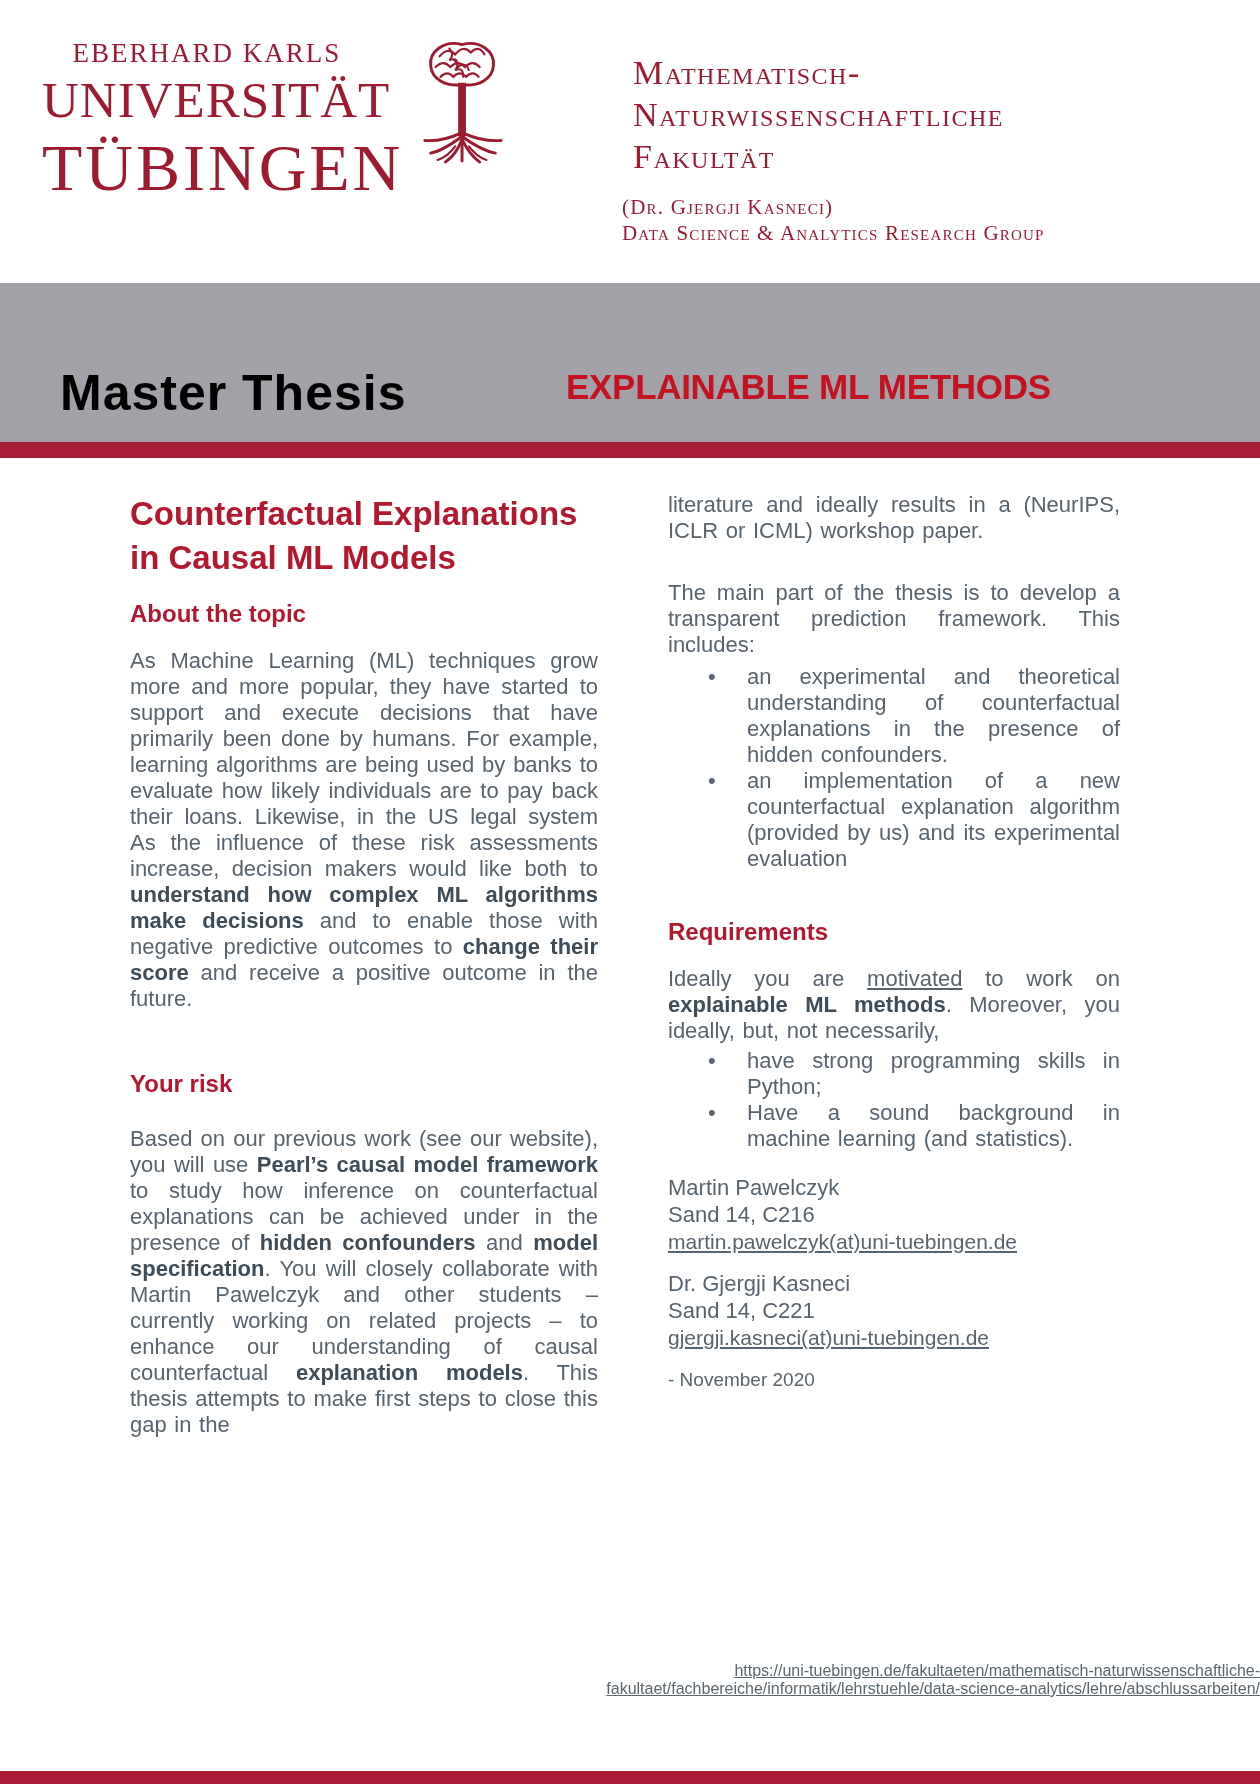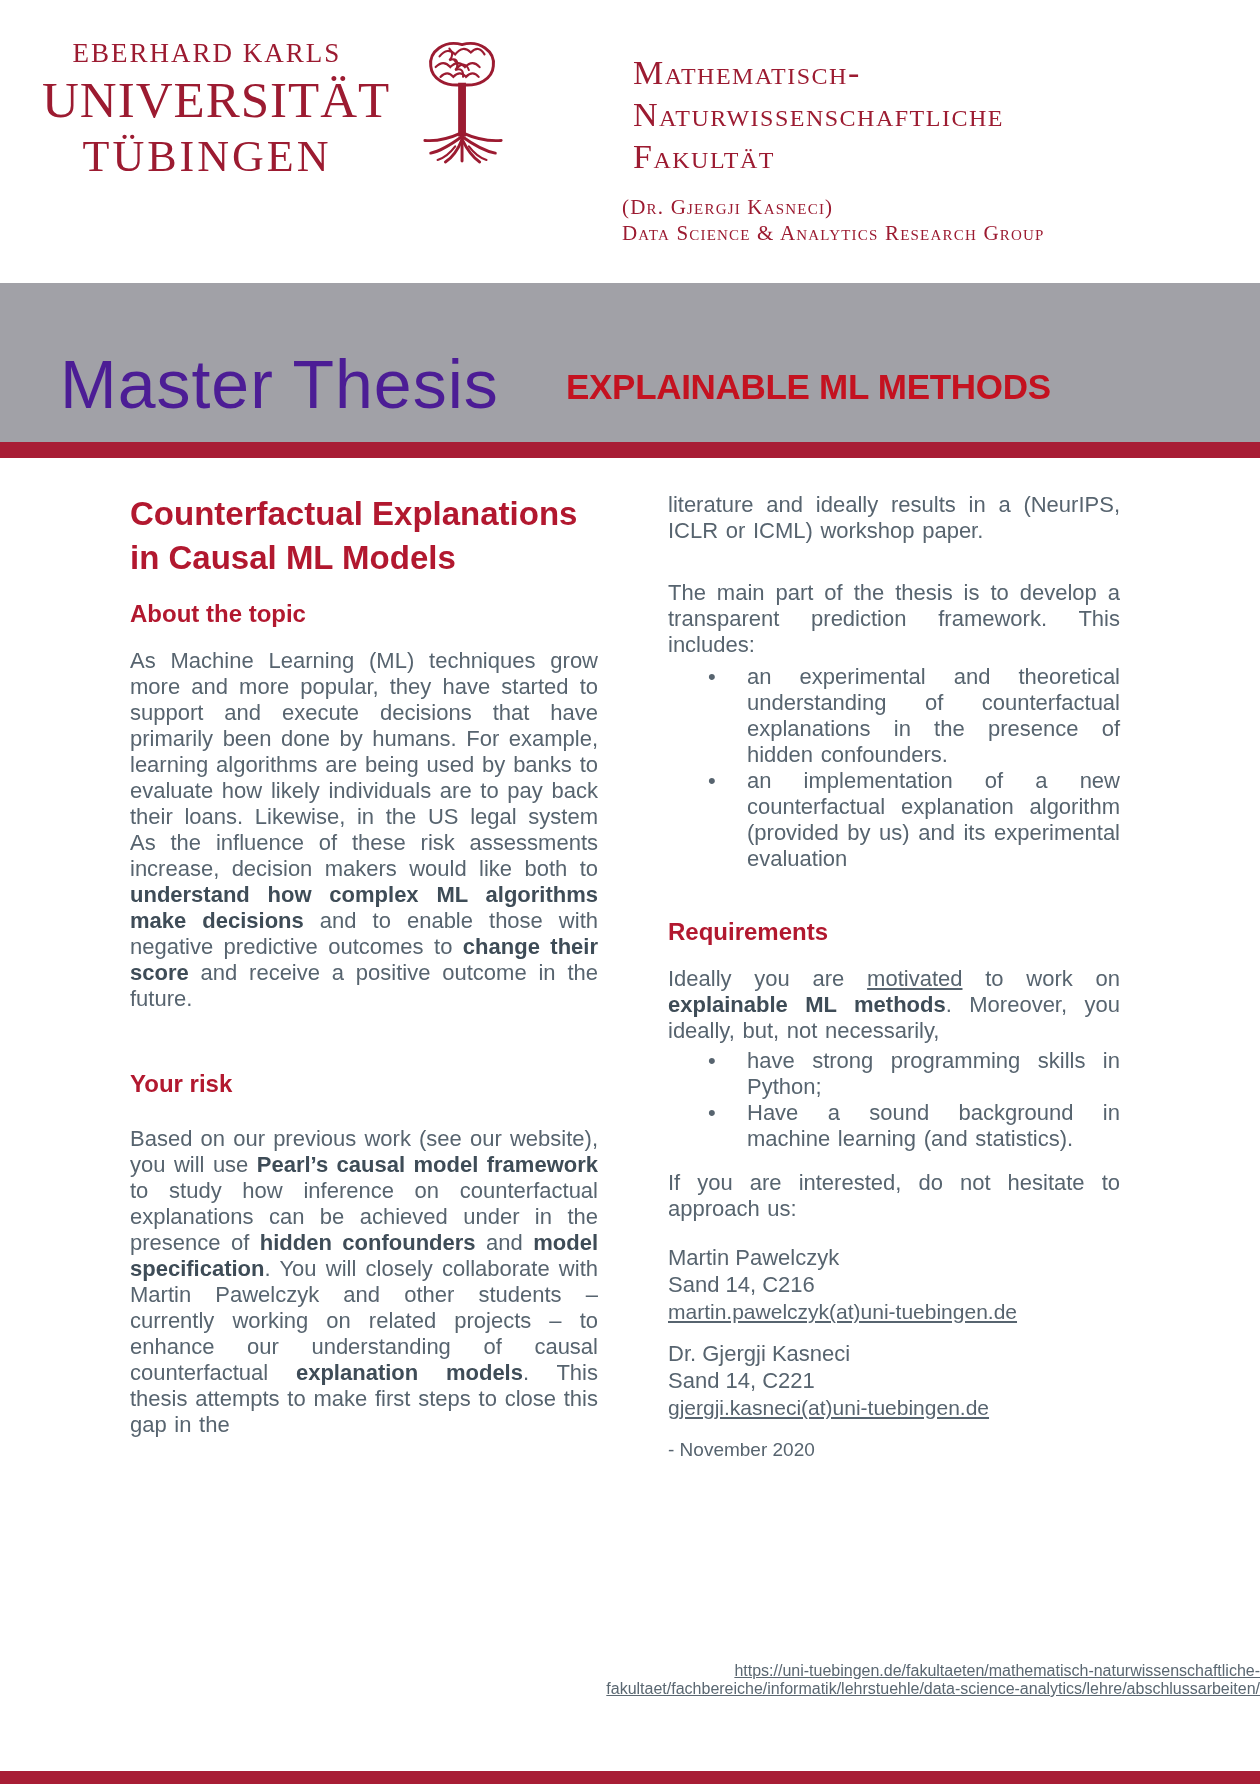--- a/index.html
+++ b/index.html
@@ -5,34 +5,34 @@
   html,body{margin:0;padding:0;background:#ffffff;}
   body{width:1260px;height:1784px;position:relative;font-family:"Liberation Sans",sans-serif;overflow:hidden;}
 
   .page{position:absolute;inset:0;background:#ffffff;}
 
   
   .logo-block{position:absolute;left:42px;top:40px;width:330px;color:#9C1B31;
     font-family:"Liberation Serif",serif;text-align:center;line-height:1;}
   .logo-line1{font-size:27px;letter-spacing:2px;margin-bottom:8px;}
   .logo-line2{font-size:51px;letter-spacing:1px;margin-bottom:9px;}
-  .logo-line3{font-size:44px;letter-spacing:3px;text-align:center;}
+  .logo-line3{font-size:66px;letter-spacing:3px;text-align:center;}
 
   .tree{position:absolute;left:420px;top:36px;width:88px;height:158px;}
 
   .faculty-block{position:absolute;left:622px;top:52px;color:#9C1B31;
     font-family:"Liberation Serif",serif;}
   .faculty-line{font-variant:small-caps;font-size:34px;line-height:42px;letter-spacing:1.5px;margin-left:11px;}
   .group-block{margin-top:16px;}
   .group-line{font-variant:small-caps;font-size:21px;line-height:26px;letter-spacing:1.2px;}
 
   
   .banner{position:absolute;left:0;top:283px;width:1260px;height:159px;background:#A1A1A7;}
-  .banner-title{position:absolute;left:60px;bottom:24px;color:#4c1d95;font-size:68px;
-    font-weight:400;letter-spacing:1px;line-height:1;}
+  .banner-title{position:absolute;left:60px;bottom:24px;color:#000000;font-size:50px;
+    font-weight:700;letter-spacing:1px;line-height:1;}
   .banner-sub{position:absolute;left:566px;bottom:38px;color:#C41220;font-size:35px;
     font-weight:bold;letter-spacing:-0.3px;line-height:1;}
   .red-bar{position:absolute;left:0;top:442px;width:1260px;height:16px;background:#A81D35;}
   .bottom-bar{position:absolute;left:0;bottom:0;width:1260px;height:13px;background:#A81D35;}
 
   
   .col{position:absolute;top:462px;color:#57646F;font-size:22px;line-height:26px;}
   .col-left{left:130px;width:468px;}
   .col-right{left:668px;width:452px;}
 
@@ -133,21 +133,20 @@
     <ul class="blist">
       <li>an experimental and theoretical understanding of counterfactual explanations in the presence of hidden confounders.</li>
       <li>an implementation of a new counterfactual explanation algorithm (provided by us) and its experimental evaluation</li>
     </ul>
     <h2 class="sec-h h-req">Requirements</h2>
     <p class="para p-req"><span>Ideally you are </span><span class="u">motivated</span><span> to work on </span><span class="b">explainable ML methods</span><span>. Moreover, you ideally, but, not necessarily,</span></p>
     <ul class="blist tight">
       <li>have strong programming skills in Python;</li>
       <li>Have a sound background in machine learning (and statistics).</li>
     </ul>
-    <p class="para p-contact-intro">If you are interested, do not hesitate to approach us:</p>
 
     <div class="contact-card">
       <div>Martin Pawelczyk</div>
       <div>Sand 14, C216</div>
       <a class="contact-email">martin.pawelczyk(at)uni-tuebingen.de</a>
     </div>
 
     <div class="contact-card second">
       <div>Dr. Gjergji Kasneci</div>
       <div>Sand 14, C221</div>

